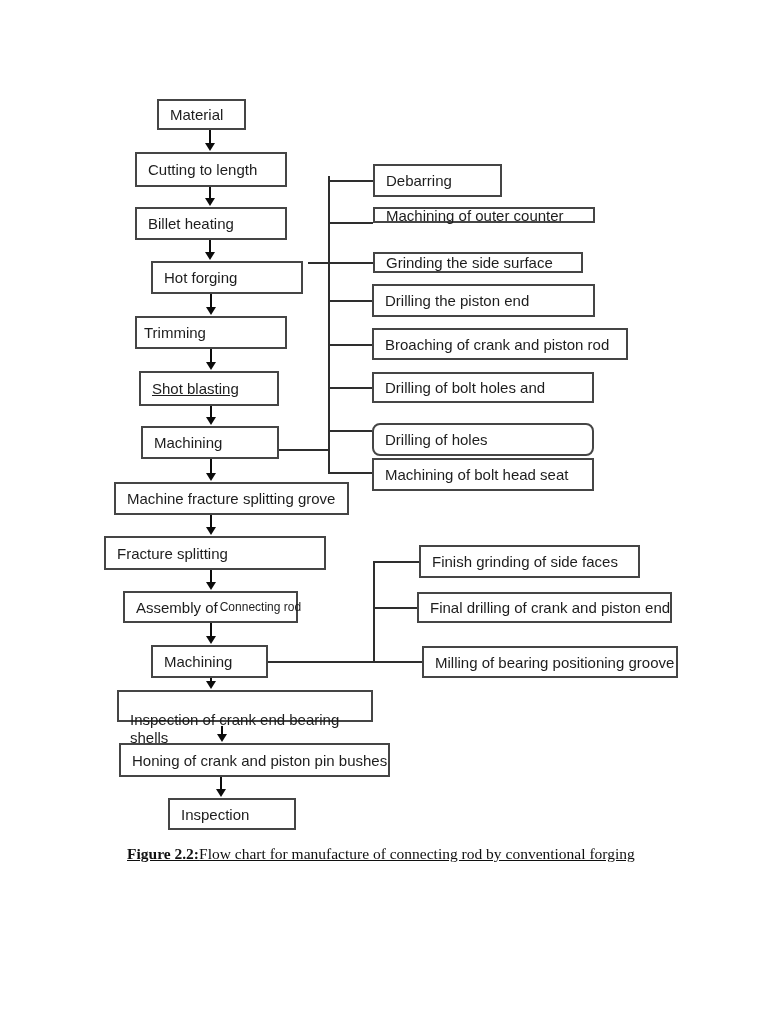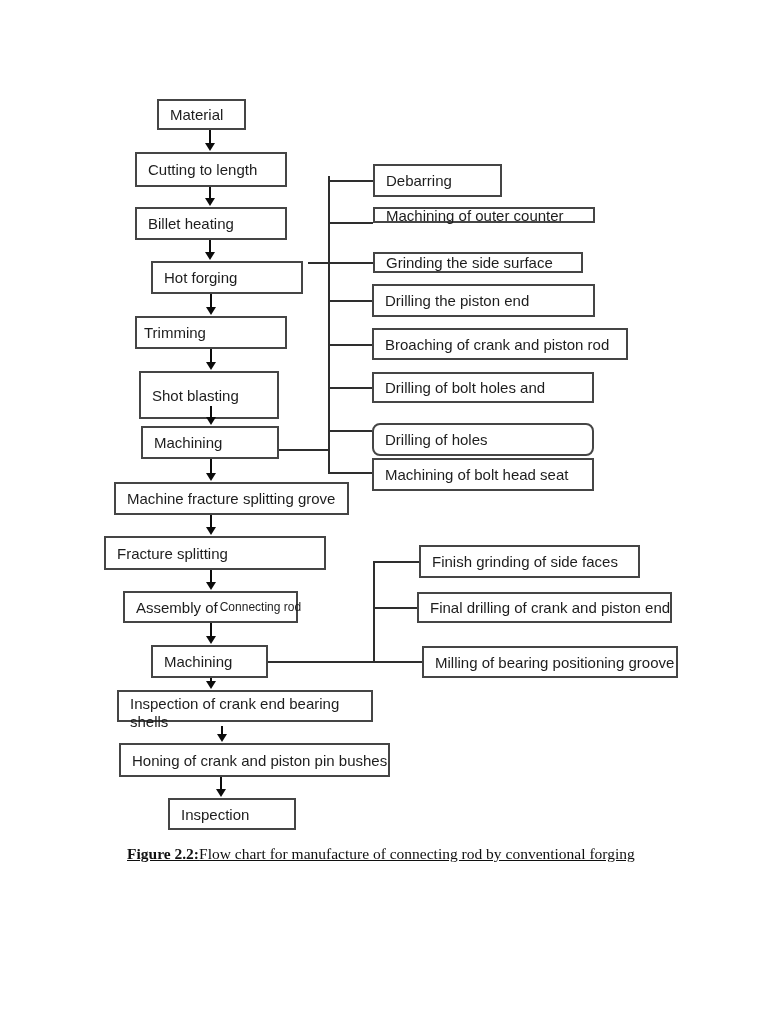--- a/index.html
+++ b/index.html
@@ -2,21 +2,21 @@
 <html><head>
 <meta charset="utf-8">
 <style>
   html,body{margin:0;padding:0;background:#e8e8e8;}
   #page{position:relative;width:768px;height:1024px;background:#ffffff;overflow:hidden;
         font-family:"Liberation Sans",sans-serif;}
   .node{position:absolute;box-sizing:border-box;border:2px solid #454545;background:#ffffff;
         display:flex;align-items:center;padding-left:11px;padding-right:4px;
         font-size:15px;color:#1d1d1d;white-space:nowrap;}
   .node .small{font-size:12px;margin-left:2px;}
-  .node.multiline{display:block;padding-top:3px;line-height:18px;overflow:visible;white-space:normal;}
+  .node.multiline{display:block;padding-top:19px;line-height:18px;overflow:visible;white-space:normal;}
   .node.multiline .nline{position:relative;z-index:2;}
   .hline,.vline{position:absolute;background:#2e2e2e;}
   .hline{height:1.6px;}
   .vline{width:1.6px;}
   .astem{position:absolute;width:1.6px;background:#0c0c0c;}
   .ahead{position:absolute;width:0;height:0;
          border-left:5px solid transparent;border-right:5px solid transparent;
          border-top:8px solid #0c0c0c;}
   .caption{position:absolute;left:127px;top:845px;font-family:"Liberation Serif",serif;
            font-size:15.5px;color:#101010;white-space:nowrap;}
@@ -36,21 +36,21 @@
       </div>
       <div class="node" style="left: 135px; top: 207px; width: 152px; height: 33px;">
         <span>Billet heating</span>
       </div>
       <div class="node" style="left: 135px; top: 261px; width: 152px; height: 33px; margin-left: 16px;">
         <span>Hot forging</span>
       </div>
       <div class="node" style="left: 135px; top: 316px; width: 152px; height: 33px; padding-left: 7px;">
         <span>Trimming</span>
       </div>
-      <div class="node" style="left: 139px; top: 371px; width: 140px; height: 48px;">
+      <div class="node" style="left: 139px; top: 371px; width: 140px; height: 35px; text-decoration: underline;">
         <span>Shot blasting</span>
       </div>
       <div class="node" style="left: 141px; top: 426px; width: 138px; height: 33px;">
         <span>Machining</span>
       </div>
       <div class="node" style="left: 114px; top: 482px; width: 235px; height: 33px;">
         <span>Machine fracture splitting grove</span>
       </div>
       <div class="node" style="left: 104px; top: 536px; width: 222px; height: 34px;">
         <span>Fracture splitting</span>

